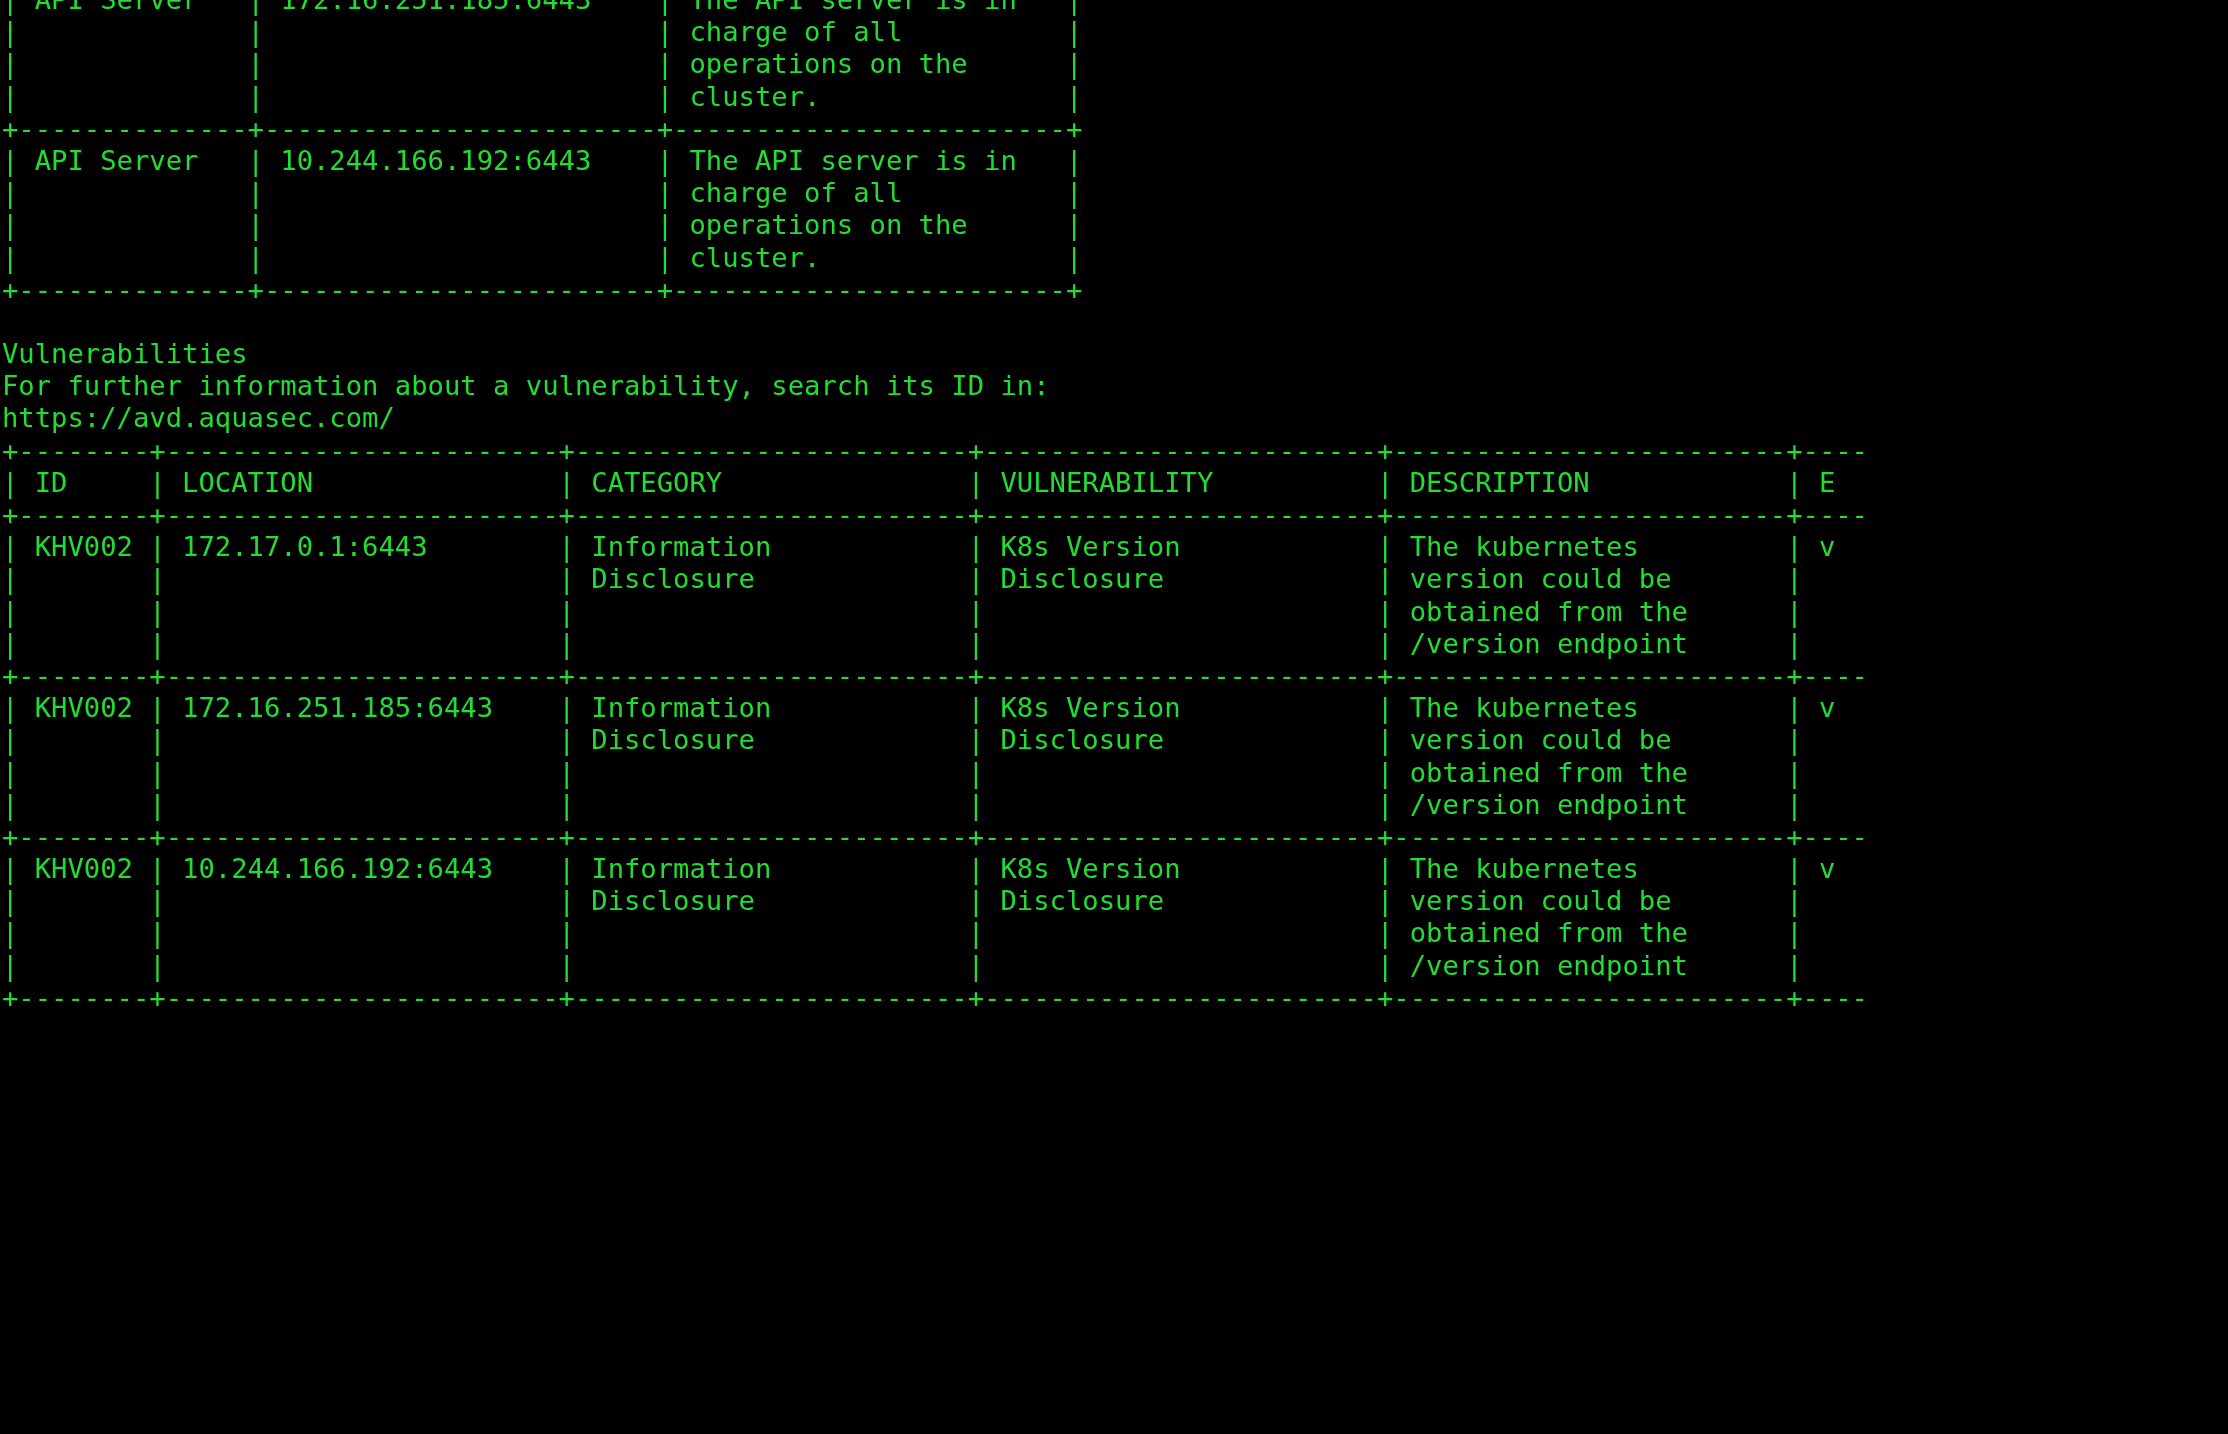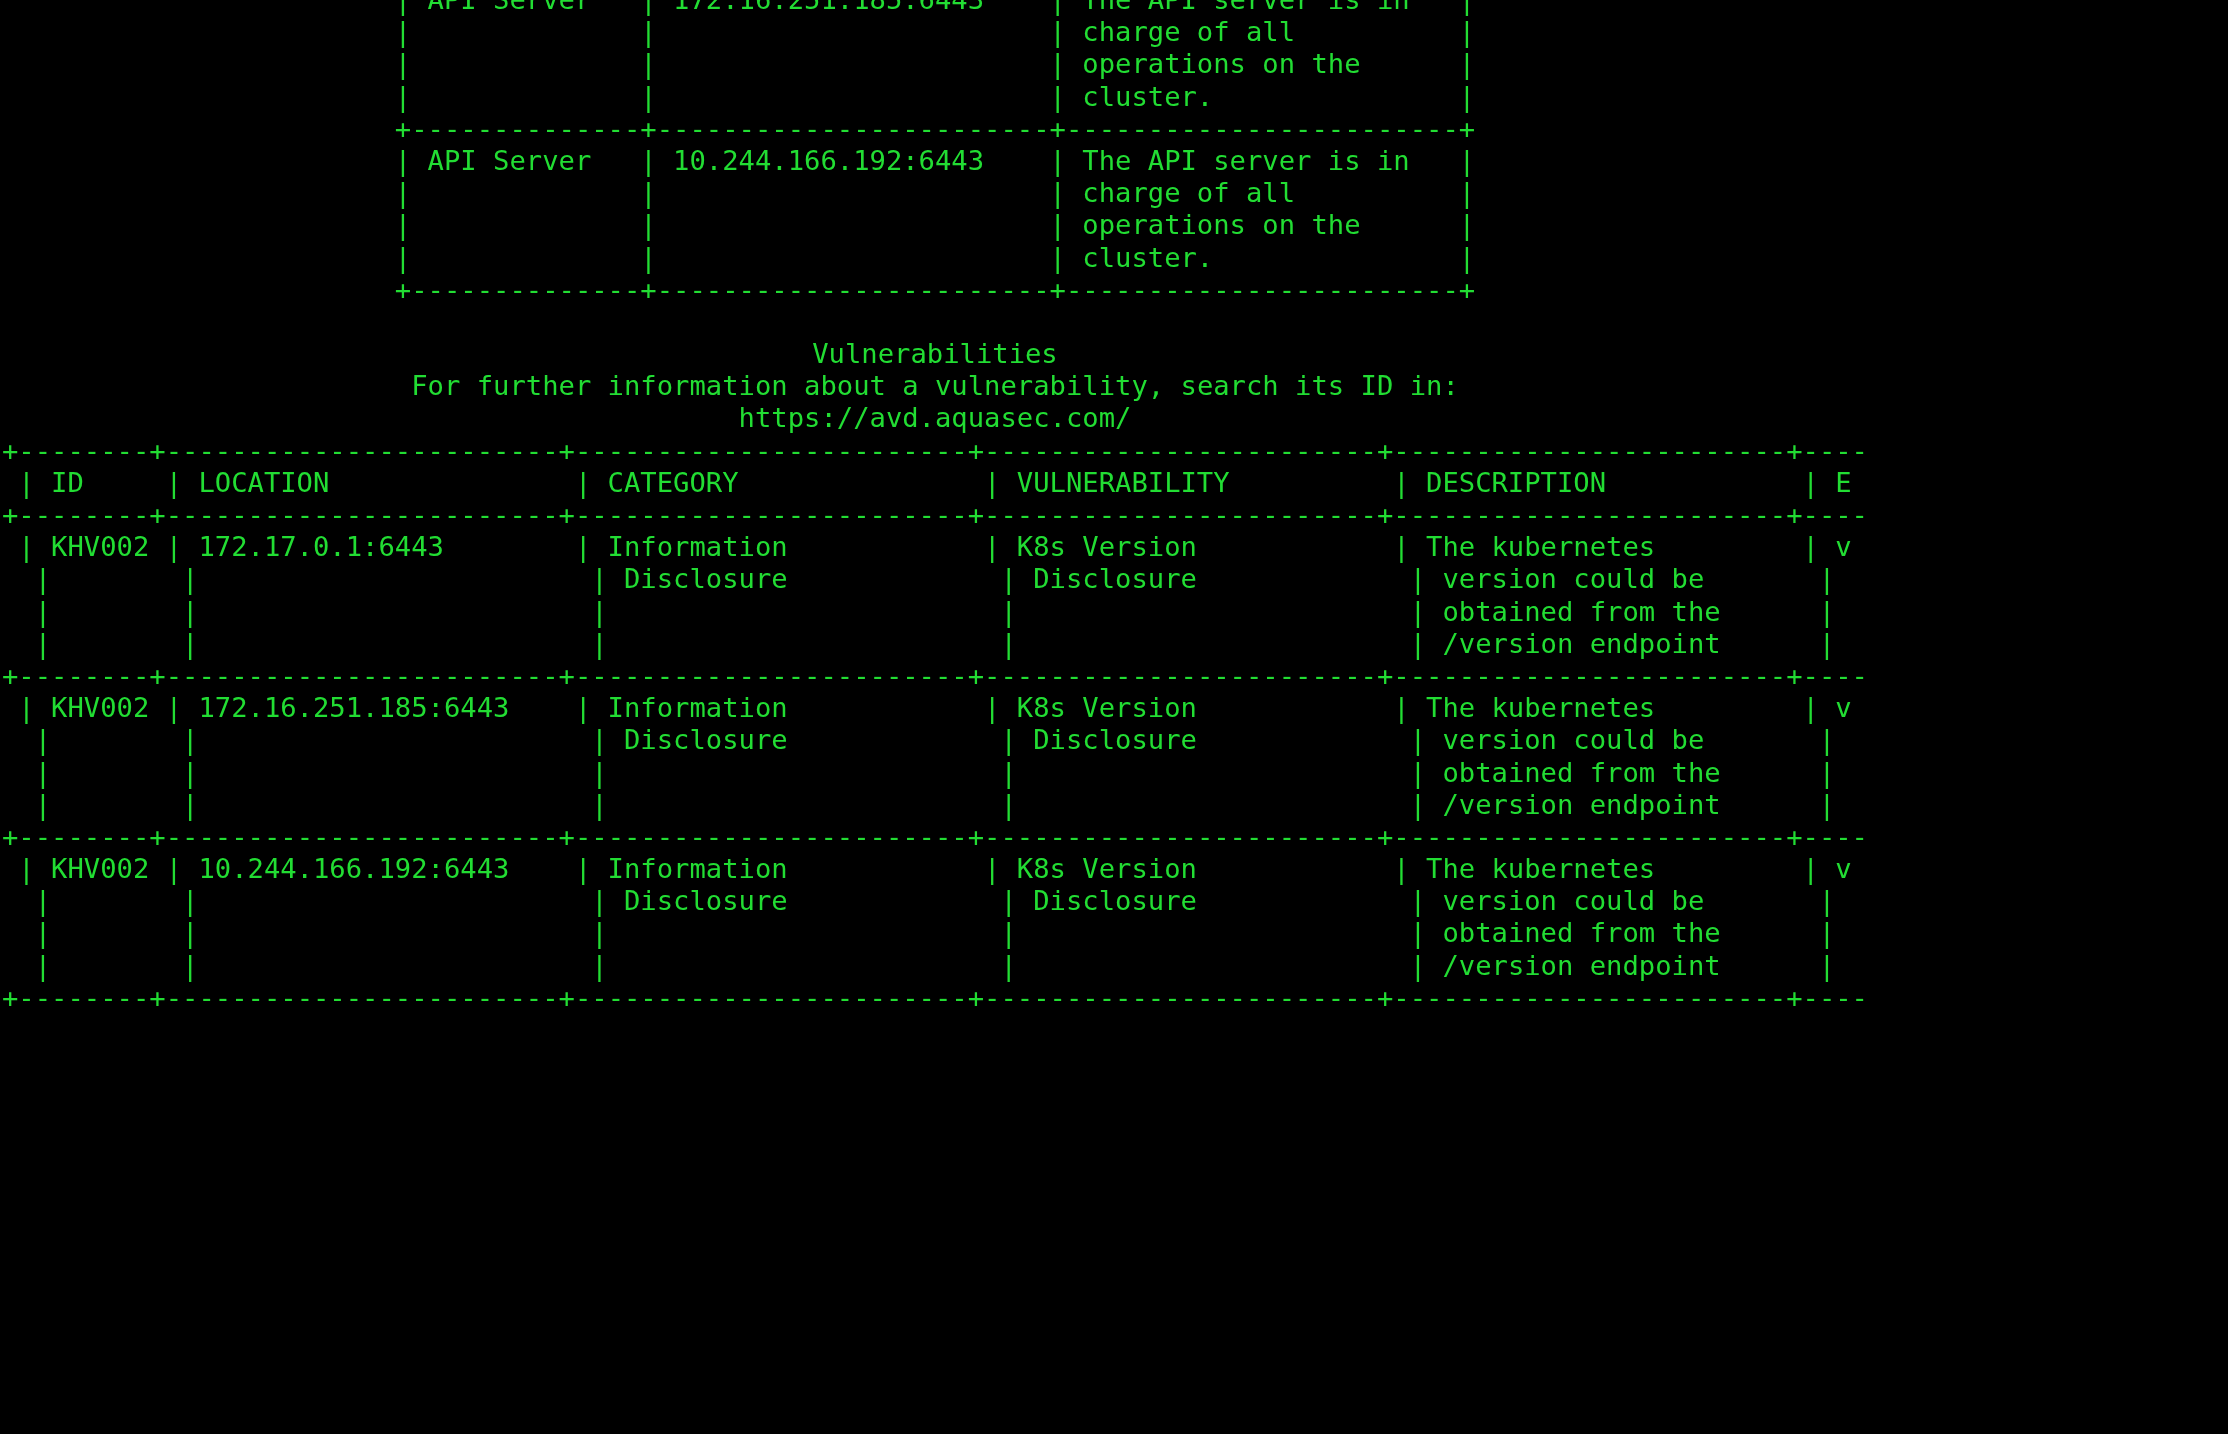--- a/index.html
+++ b/index.html
@@ -23,21 +23,20 @@
     background: #000000;
     color: #22dd33;
     font-family: "DejaVu Sans Mono", "Liberation Mono", monospace;
     font-size: 27.2px;
     line-height: 32.2px;
     letter-spacing: 0px;
     white-space: pre;
     overflow: hidden;
     -webkit-font-smoothing: none;
     font-smooth: never;
-    text-align: center;
   }
   
   #screen-inner {
     position: absolute;
     left: 2px;
     top: -16px;
     white-space: pre;
   }
   .line {
     display: block;

